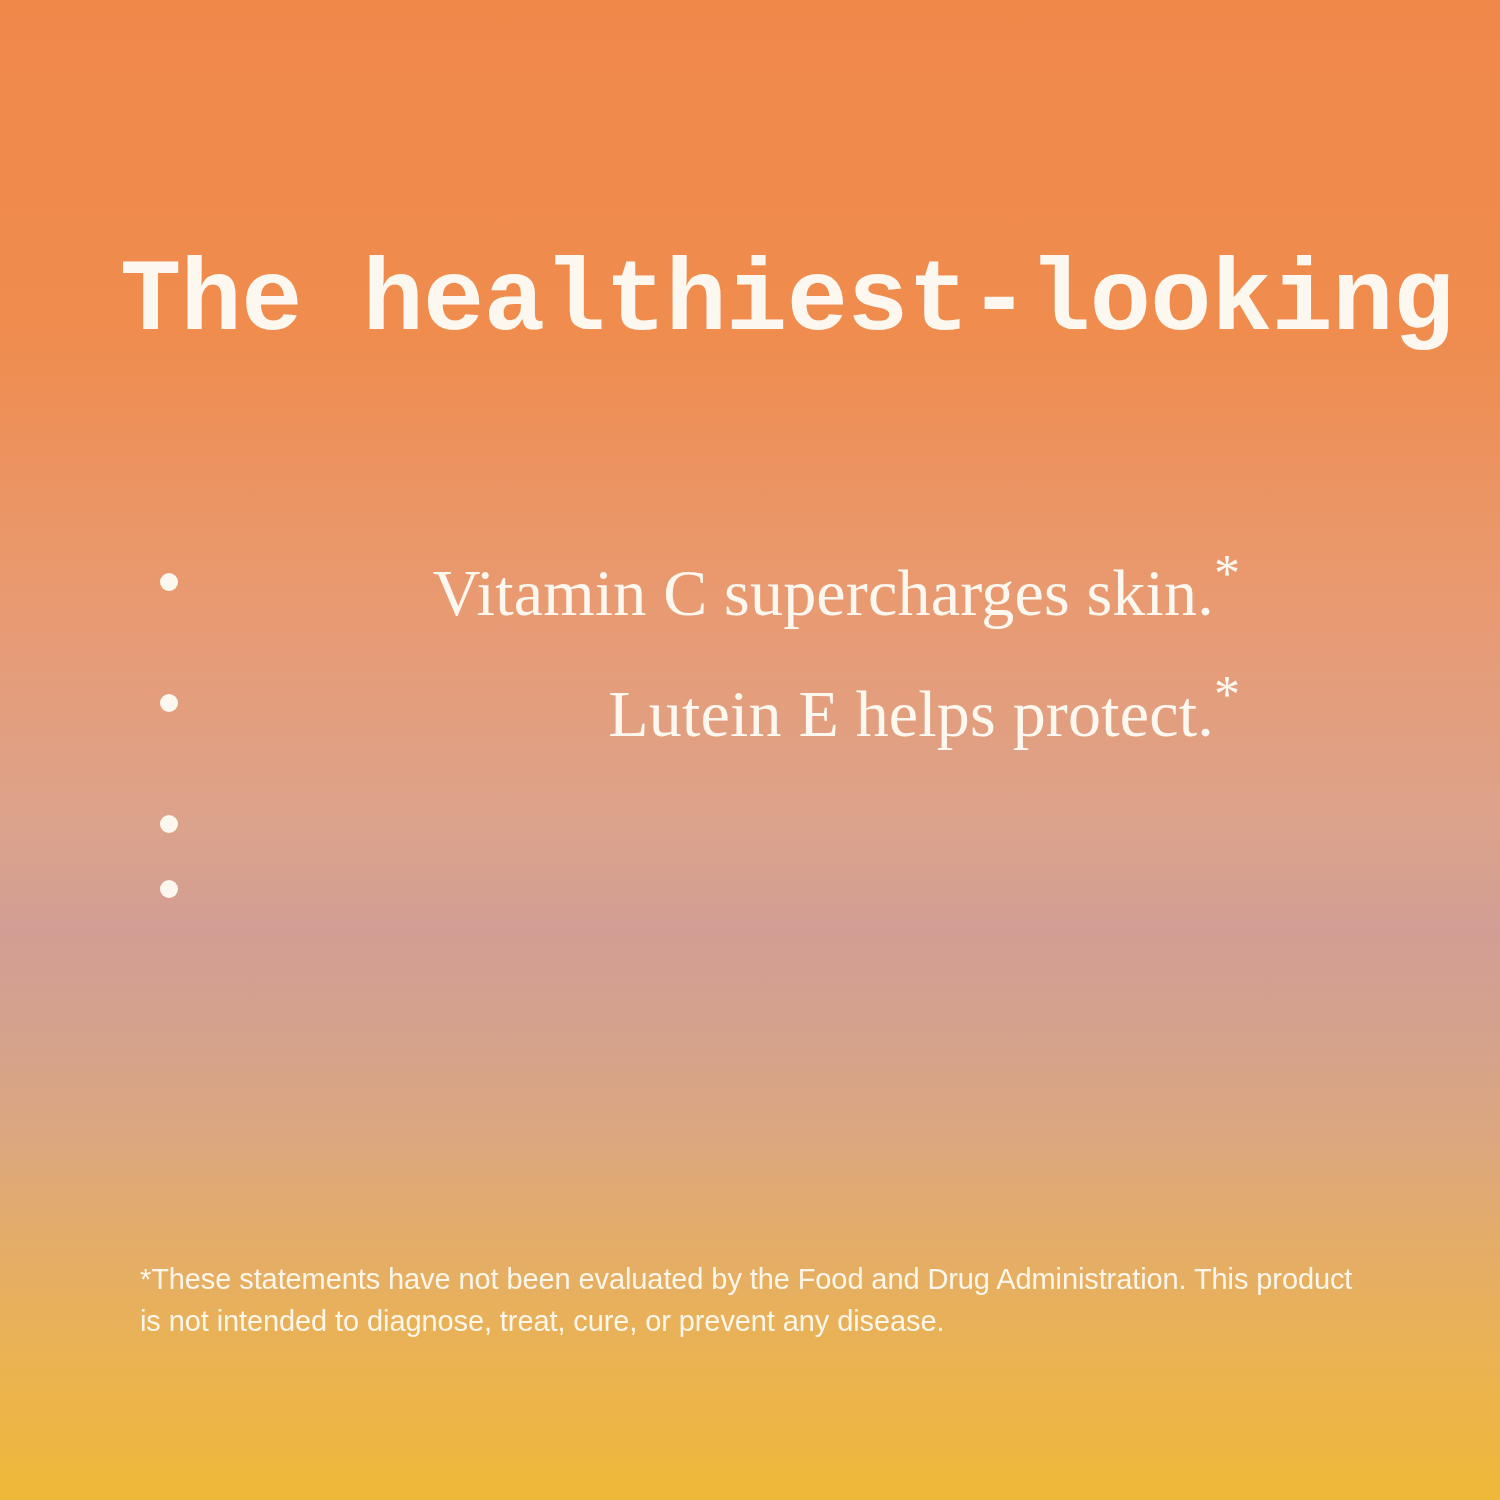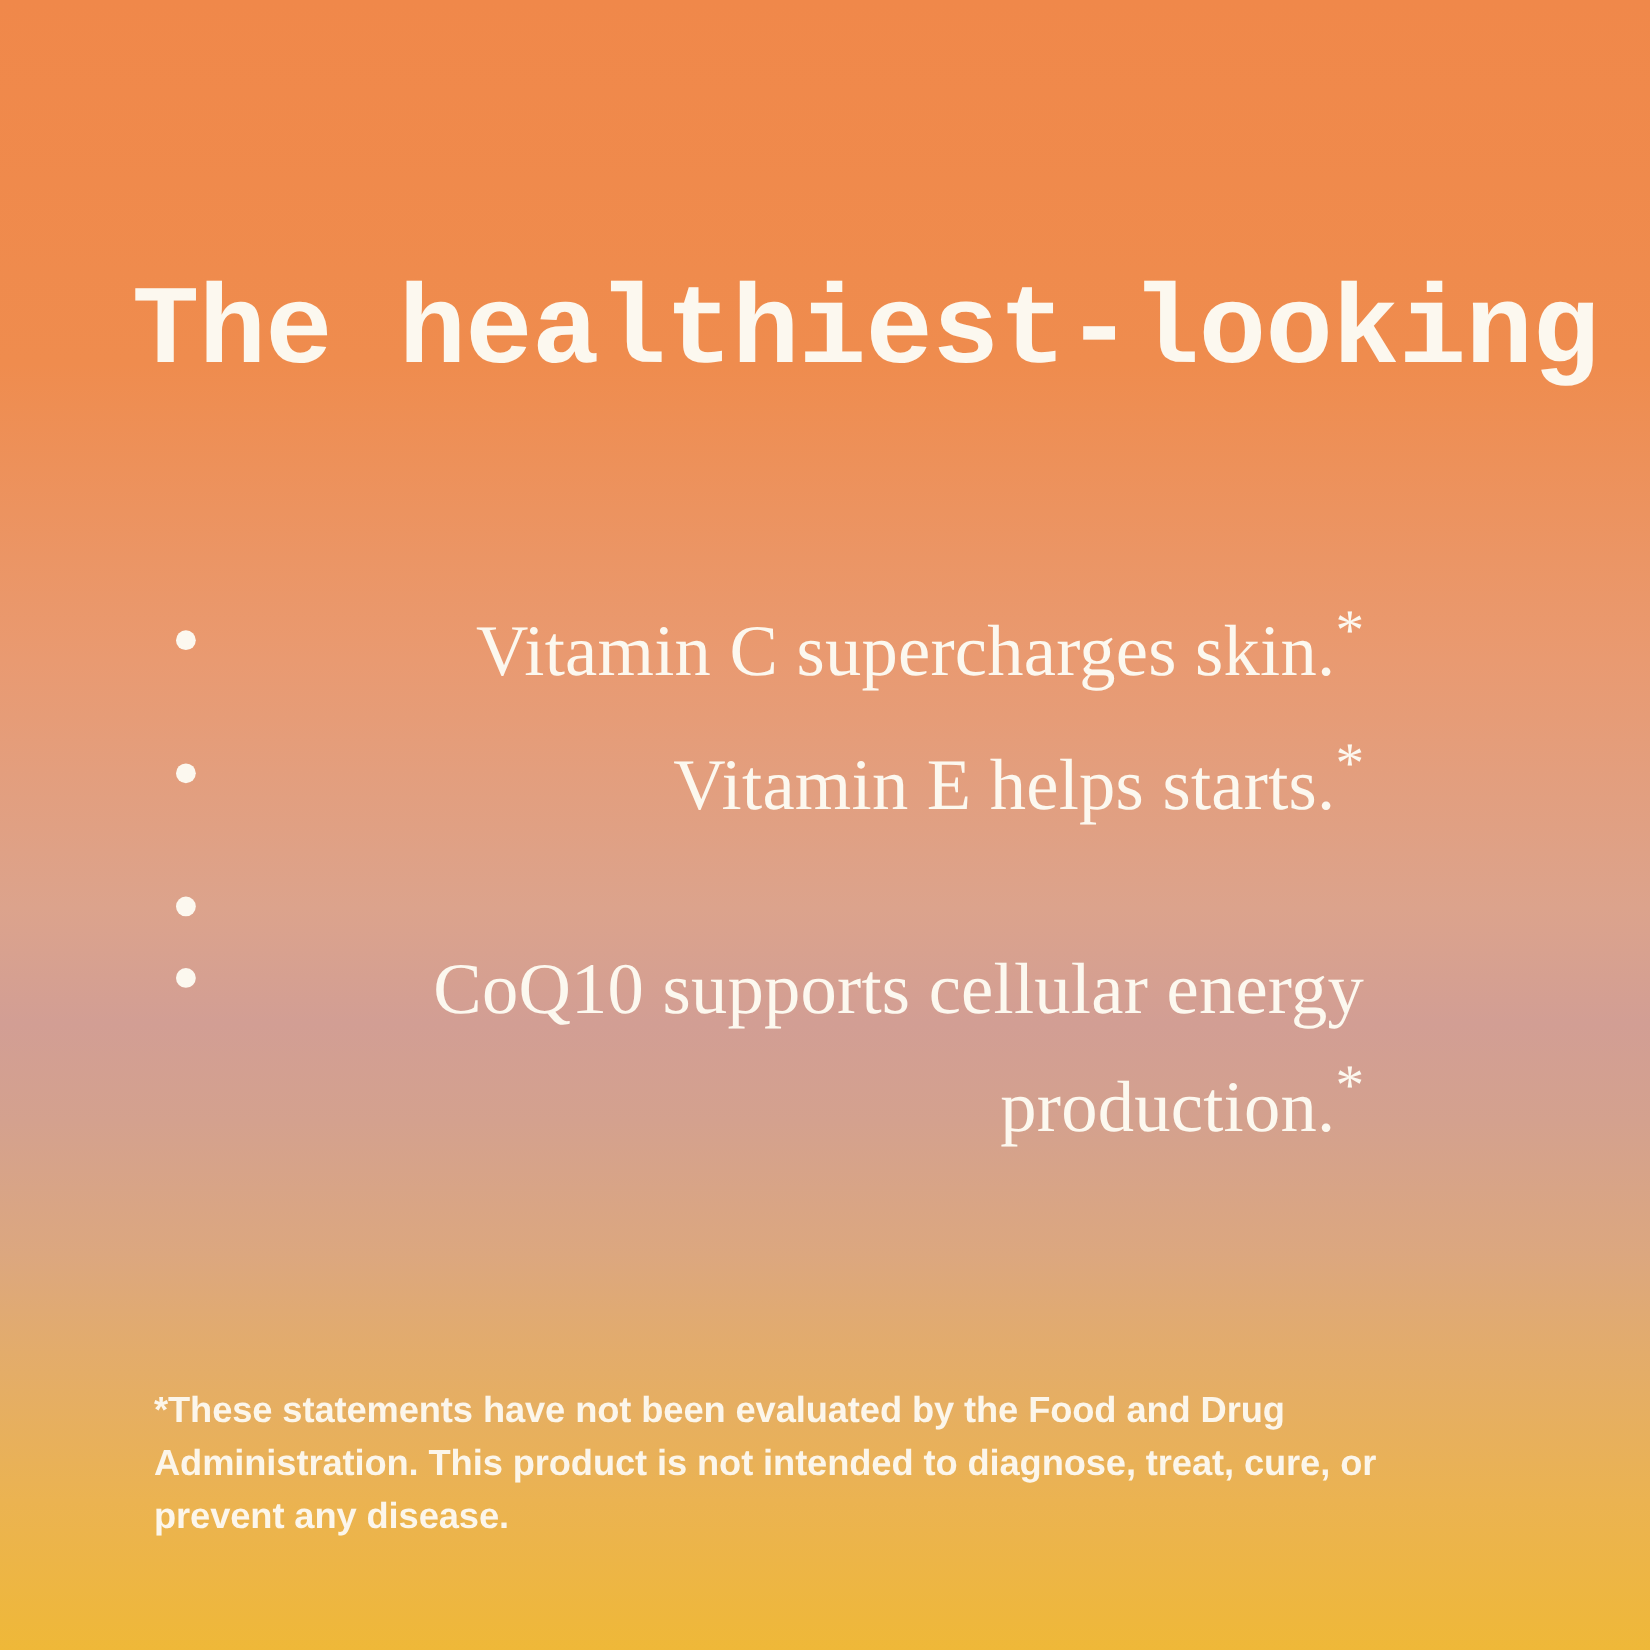--- a/index.html
+++ b/index.html
@@ -121,22 +121,22 @@
   }
 
   
   .disclaimer {
     position: absolute;
     left: 140px;
     top: 1258px;
     width: 1230px;
     color: #FCF6EB;
     font-family: "Liberation Sans", sans-serif;
-    font-size: 33px;
-    font-weight: 700;
+    font-size: 29px;
+    font-weight: 400;
     line-height: 1.46;
     letter-spacing: -0.1px;
   }
 </style>
 </head>
 <body>
 
 <div id="poster">
   <div class="content">
 
@@ -145,27 +145,26 @@
       <span class="hl-line">The healthiest-looking</span>
     </div>
 
     <ul class="bullets">
       <li class="bullet-item">
         <span class="bullet-dot"></span>
         <span class="bullet-text"><span>Vitamin C supercharges skin.</span><span class="star">*</span></span>
       </li>
       <li class="bullet-item">
         <span class="bullet-dot"></span>
-        <span class="bullet-text"><span>Vitamin E helps starts.</span><span class="star">*</span></span>
+        <span class="bullet-text"><span>Lutein E helps protect.</span><span class="star">*</span></span>
       </li>
       <li class="bullet-item">
         <span class="bullet-dot"></span>
       </li>
       <li class="bullet-item">
         <span class="bullet-dot"></span>
-        <span class="bullet-text"><span>CoQ10 supports cellular energy production.</span><span class="star">*</span></span>
       </li>
     </ul>
 
     <div class="disclaimer">*These statements have not been evaluated by the Food and Drug Administration. This product is not intended to diagnose, treat, cure, or prevent any disease.</div>
 
   </div>
 </div>
 
 </body></html>

